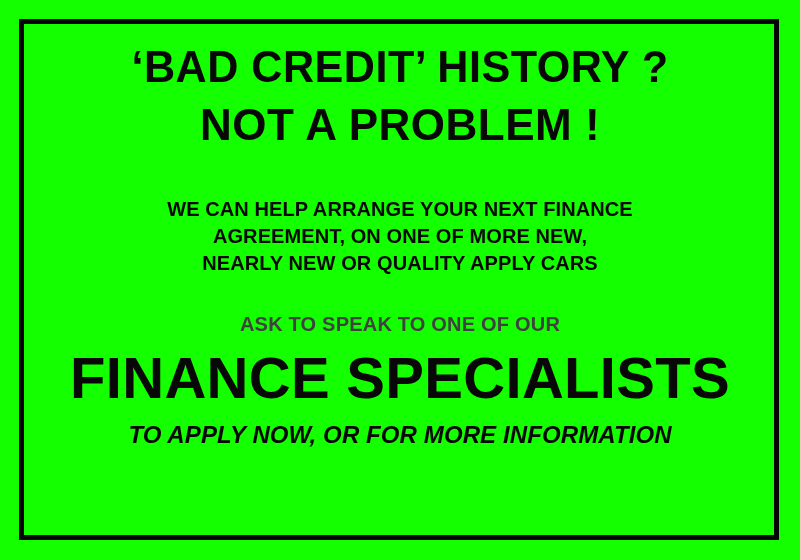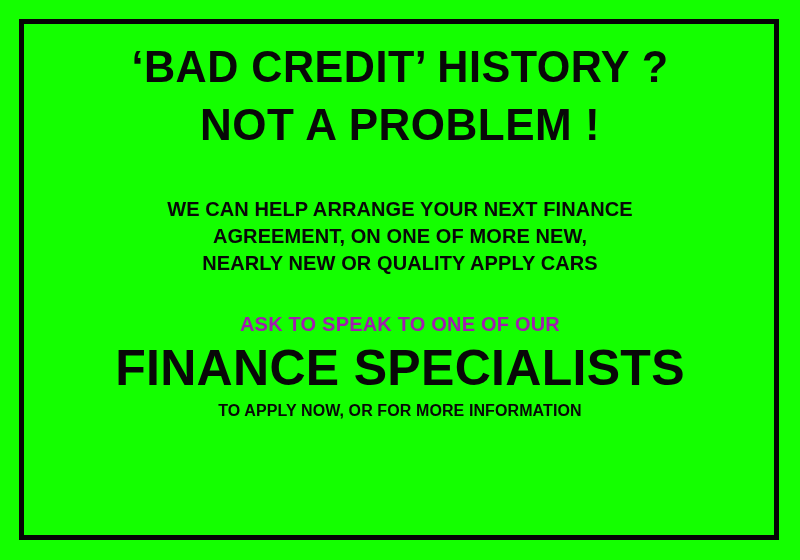--- a/index.html
+++ b/index.html
@@ -85,31 +85,32 @@
     margin-top: 34px;
   }
 
   .ask-line {
     font-size: 20px;
     line-height: 26px;
     letter-spacing: 0.2px;
   }
 
   .specialists {
-    font-size: 50px;
+    font-size: 58px;
     line-height: 52px;
     letter-spacing: 0.3px;
-    margin-top: 5px;
+    margin-top: 15px;
   }
 
   .apply-line {
-    font-size: 16px;
+    font-size: 24px;
     line-height: 27px;
     letter-spacing: 0.1px;
-    margin-top: 3px;
+    margin-top: 17px;
+    font-style: italic;
   }
 </style>
 </head>
 <body>
 
 <div id="poster" style="background: rgb(20, 255, 0);">
 
   <div id="border-frame" style="border-color: rgb(5, 5, 5);"></div>
 
   <div id="content">
@@ -118,19 +119,19 @@
 
     <div class="line headline-2" style="color: rgb(8, 8, 8);">NOT A PROBLEM !</div>
 
     <div class="body-block">
       <div class="line body-line" style="color: rgb(8, 8, 8);">WE CAN HELP ARRANGE YOUR NEXT FINANCE</div>
       <div class="line body-line" style="color: rgb(8, 8, 8);">AGREEMENT, ON ONE OF MORE NEW,</div>
       <div class="line body-line" style="color: rgb(8, 8, 8);">NEARLY NEW OR QUALITY APPLY CARS</div>
     </div>
 
     <div class="ask-block">
-      <div class="line ask-line" style="color: #a21caf;">ASK TO SPEAK TO ONE OF OUR</div>
+      <div class="line ask-line" style="color: #404040;">ASK TO SPEAK TO ONE OF OUR</div>
       <div class="line specialists" style="color: rgb(8, 8, 8);">FINANCE SPECIALISTS</div>
       <div class="line apply-line" style="color: rgb(8, 8, 8);">TO APPLY NOW, OR FOR MORE INFORMATION</div>
     </div>
 
   </div>
 </div>
 
 </body></html>

